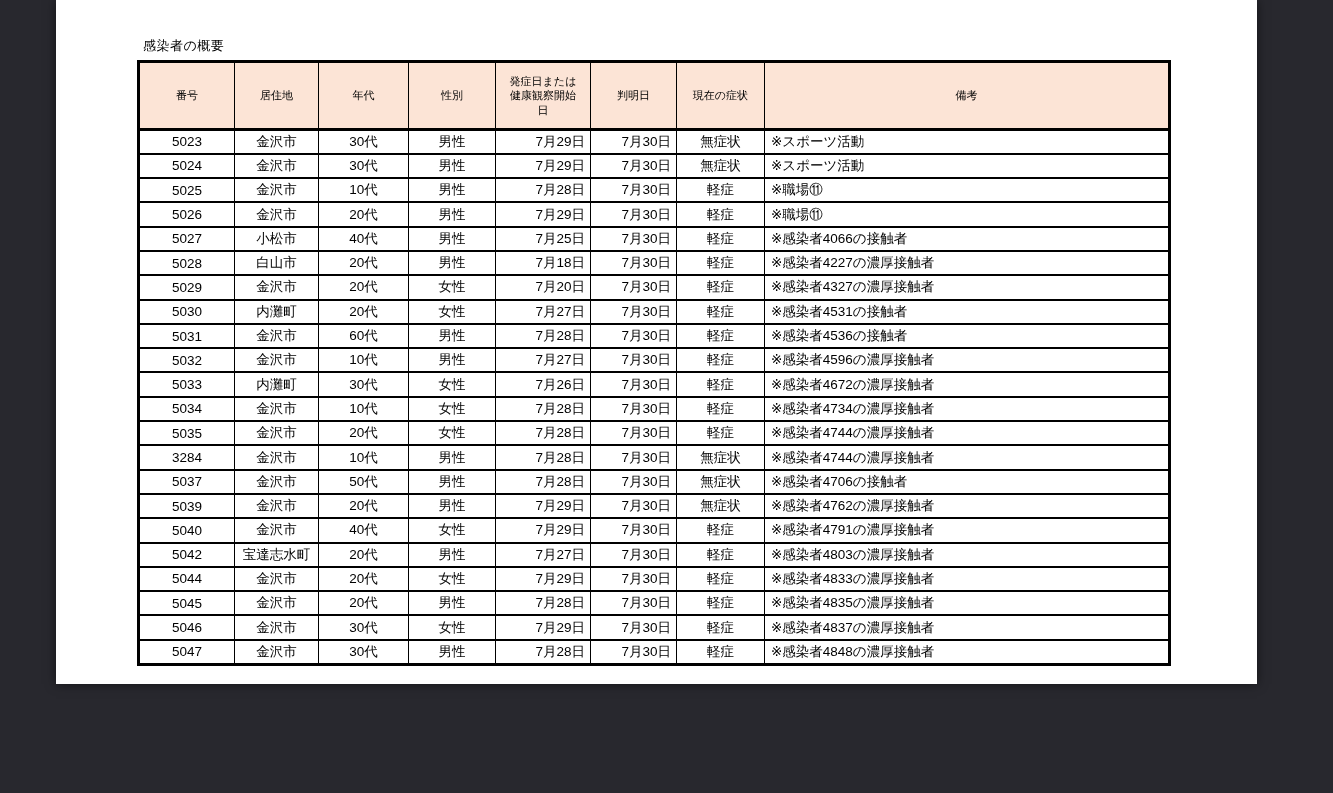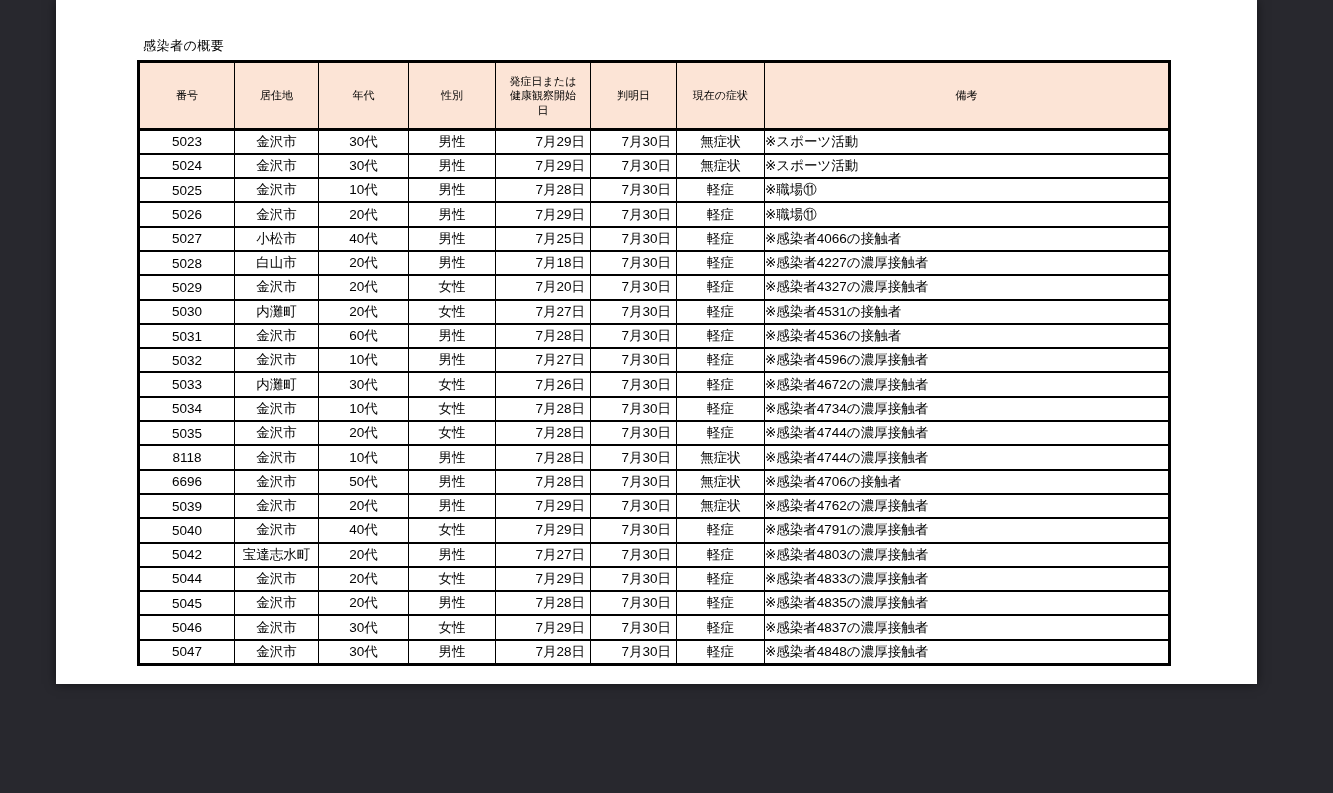--- a/index.html
+++ b/index.html
@@ -76,21 +76,21 @@
     border-bottom: 2px solid var(--border-color);
     border-left: 1.5px solid var(--border-color);
     border-right: 1.5px solid var(--border-color);
     background: var(--page-bg);
     white-space: nowrap;
     overflow: hidden;
     vertical-align: middle;
   }
   .summary-table td.al-center { text-align: center; }
   .summary-table td.al-right  { text-align: right; padding-right: 5px; margin-top: 16px; }
-  .summary-table td.al-left   { text-align: left;  padding-left: 0; }
+  .summary-table td.al-left   { text-align: left;  padding-left: 6px; }
 </style>
 </head>
 <body>
 
 <div class="canvas">
   <div class="page">
 
     <div class="doc-title">感染者の概要</div>
 
     <table class="summary-table">
@@ -249,31 +249,31 @@
             <td class="al-center">5035</td>
             <td class="al-center">金沢市</td>
             <td class="al-center">20代</td>
             <td class="al-center">女性</td>
             <td class="al-right">7月28日</td>
             <td class="al-right">7月30日</td>
             <td class="al-center">軽症</td>
             <td class="al-left">※感染者4744の濃厚接触者</td>
           </tr>
           <tr>
-            <td class="al-center">8118</td>
+            <td class="al-center">3284</td>
             <td class="al-center">金沢市</td>
             <td class="al-center">10代</td>
             <td class="al-center">男性</td>
             <td class="al-right">7月28日</td>
             <td class="al-right">7月30日</td>
             <td class="al-center">無症状</td>
             <td class="al-left">※感染者4744の濃厚接触者</td>
           </tr>
           <tr>
-            <td class="al-center">6696</td>
+            <td class="al-center">5037</td>
             <td class="al-center">金沢市</td>
             <td class="al-center">50代</td>
             <td class="al-center">男性</td>
             <td class="al-right">7月28日</td>
             <td class="al-right">7月30日</td>
             <td class="al-center">無症状</td>
             <td class="al-left">※感染者4706の接触者</td>
           </tr>
           <tr>
             <td class="al-center">5039</td>

